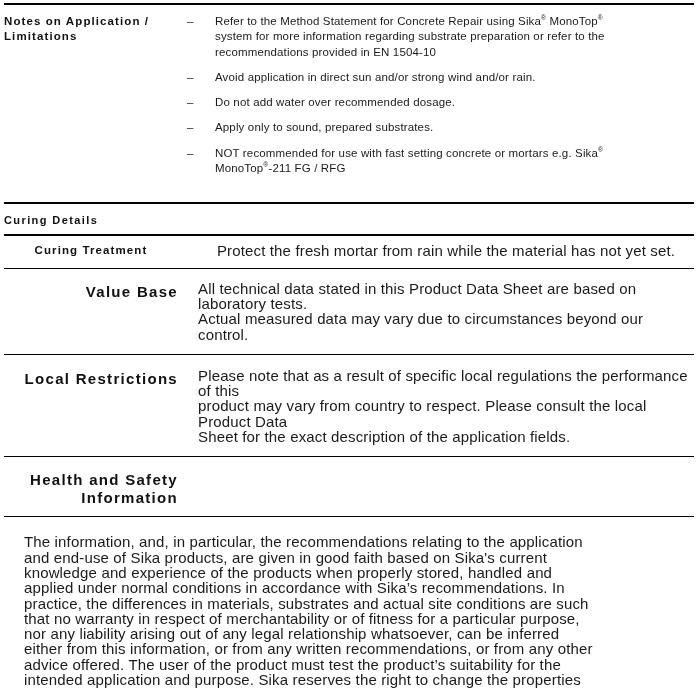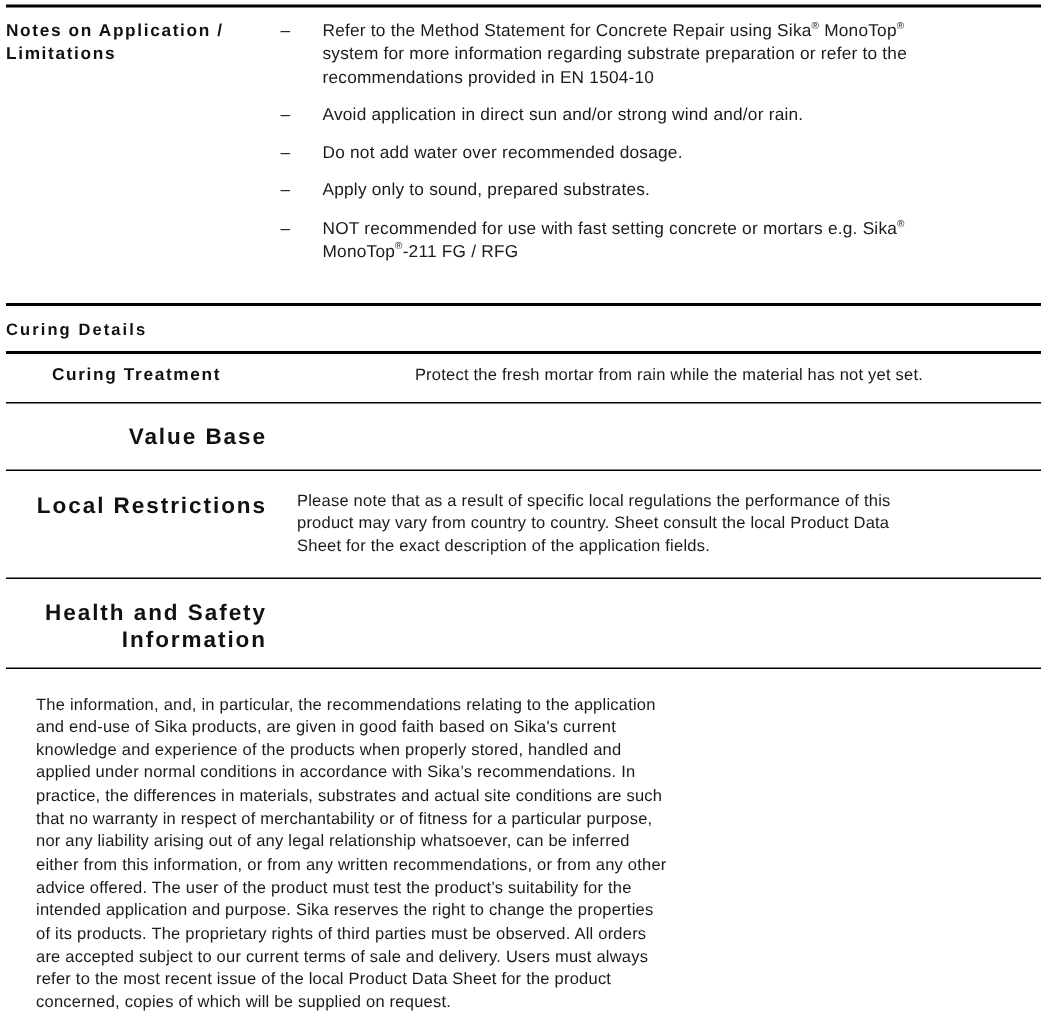--- a/index.html
+++ b/index.html
@@ -58,21 +58,21 @@
     text-align: right;
   }
   .h-section {
     font-weight: bold;
     font-size: 11px;
     line-height: 14px;
     letter-spacing: 1.4px;
     color: #111;
   }
   .body-text {
-    font-size: 11px;
+    font-size: 15px;
     line-height: 15.3px;
     letter-spacing: 0.15px;
     white-space: pre-line;
     padding-left: 20px;
   }
   .body-text sup, .bullet-text sup {
     font-size: 58%;
     line-height: 0;
     vertical-align: super;
   }
@@ -159,28 +159,30 @@
 
   <div class="row curing-treatment">
     <div class="col-left h-small">Curing Treatment</div>
     <div class="col-right body-text">Protect the fresh mortar from rain while the material has not yet set.</div>
   </div>
 
   <hr class="rule thin">
 
   <div class="row value-base">
     <div class="col-left h-large">Value Base</div>
+    <div class="col-right body-text">All technical data stated in this Product Data Sheet are based on laboratory tests.
+Actual measured data may vary due to circumstances beyond our control.</div>
   </div>
 
   <hr class="rule thin">
 
   <div class="row local-restrictions">
     <div class="col-left h-large">Local Restrictions</div>
     <div class="col-right body-text">Please note that as a result of specific local regulations the performance of this
-product may vary from country to country. Sheet consult the local Product Data
+product may vary from country to respect. Please consult the local Product Data
 Sheet for the exact description of the application fields.</div>
   </div>
 
   <hr class="rule thin">
 
   <div class="row health-safety">
     <div class="col-left h-large">Health and Safety
 Information</div>
   </div>
 

